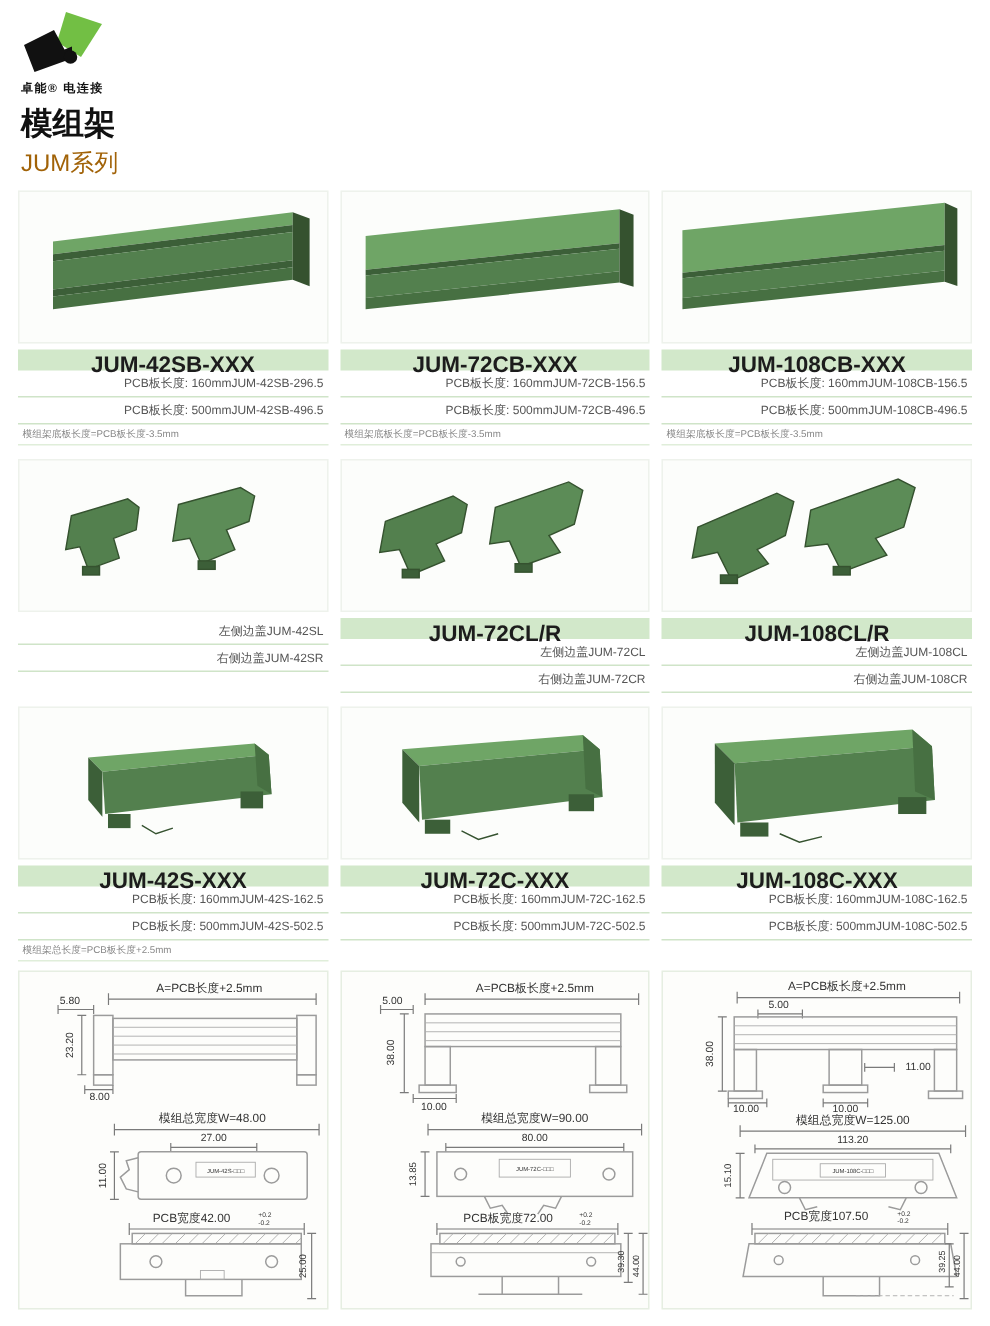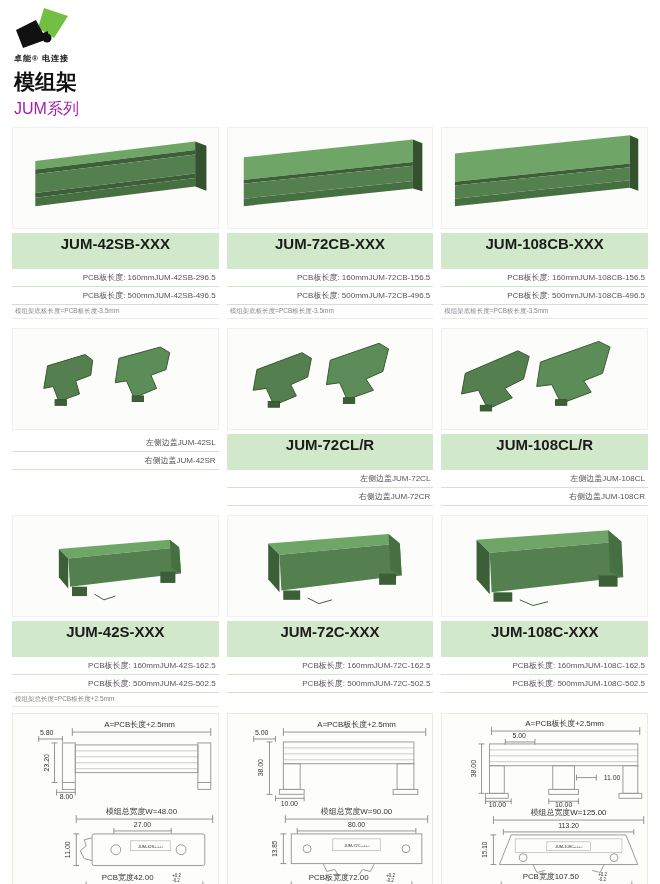--- a/index.html
+++ b/index.html
@@ -2,26 +2,26 @@
 <html><head>
 <meta charset="utf-8">
 <style>
   html,body{margin:0;padding:0;background:#fff;}
   body{width:660px;height:884px;font-family:"Liberation Sans",sans-serif;color:#222;overflow:hidden;}
   .page{position:relative;width:660px;height:884px;background:#fff;}
   .header{padding:8px 0 0 14px;}
   .logo-graphic{display:block;}
   .logo-text{font-size:8px;font-weight:bold;color:#111;letter-spacing:1px;margin-top:1px;}
   .page-title{font-size:21px;font-weight:bold;color:#111;margin:4px 0 3px 0;}
-  .page-subtitle{font-size:16px;color:#a21caf;}
+  .page-subtitle{font-size:16px;color:#a16207;}
   .grid{display:grid;grid-template-columns:repeat(3,1fr);column-gap:8px;row-gap:9px;padding:7px 12px 0 12px;}
   .card{display:flex;flex-direction:column;}
   .img-box{height:100px;border:1px solid #eef2ec;background:#fcfdfb;display:flex;align-items:center;justify-content:center;margin-bottom:4px;}
   .pimg{width:96%;height:94%;}
-  .title-bar{background:#d2e8ca;height:36px;line-height:22px;text-align:center;font-weight:bold;font-size:15px;color:#1c1c1c;}
+  .title-bar{background:#d2e8ca;height:14px;line-height:22px;text-align:center;font-weight:bold;font-size:15px;color:#1c1c1c;}
   .spec-row{display:flex;justify-content:flex-end;align-items:center;font-size:8px;color:#555;padding:3px 3px;border-bottom:1px solid #cfe4c8;}
   .spec-note{font-size:6.5px;color:#888;padding:2px 3px 2px 3px;border-bottom:1px solid #e0eeda;}
   .drawings{display:grid;grid-template-columns:repeat(3,1fr);column-gap:8px;padding:6px 12px 0 12px;}
   .panel{border:1px solid #e6eee2;background:#fdfdfb;height:224px;}
   .draw{width:100%;height:100%;display:block;}
   .draw text{fill:#333;}
   .geo{stroke:#9b9b9b;fill:none;stroke-width:1;}
   .geo-thin{stroke:#aaa;fill:none;stroke-width:.6;}
   .dim{stroke:#7a7a7a;fill:none;stroke-width:.8;}
 </style>

